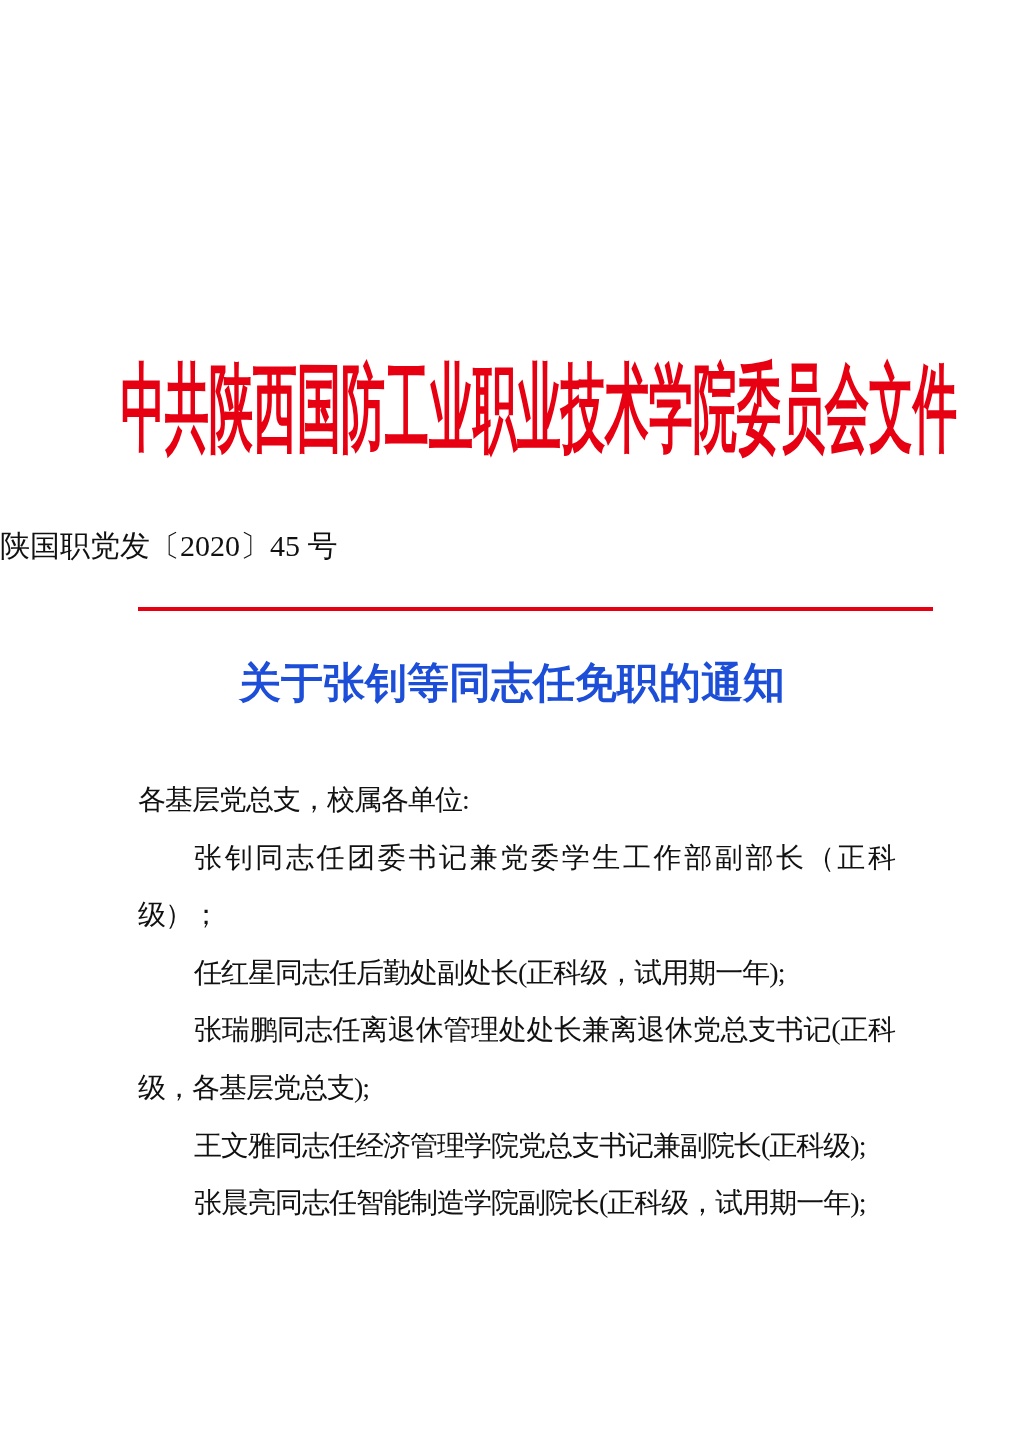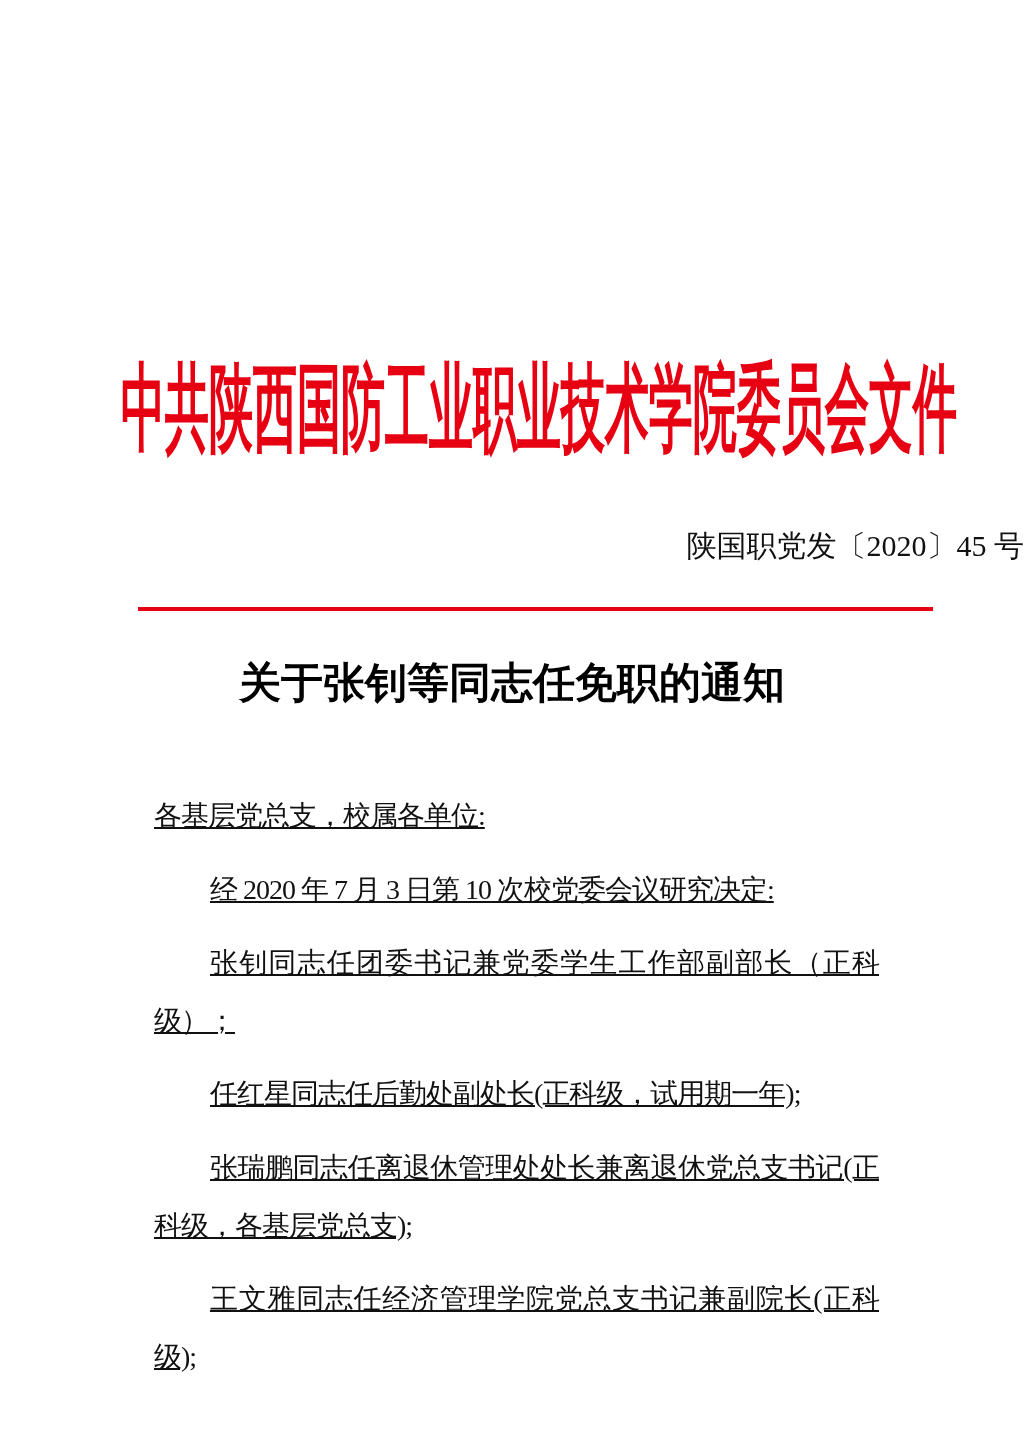--- a/index.html
+++ b/index.html
@@ -37,21 +37,21 @@
     transform: scaleY(2.18);
     transform-origin: top center;
   }
 
   
   .doc-number {
     position: absolute;
     top: 527px;
     left: 0;
     width: 100%;
-    text-align: right;
+    text-align: left;
     font-size: 30px;
     line-height: 38px;
     color: var(--ink);
     white-space: nowrap;
   }
 
   
   .red-rule {
     position: absolute;
     top: 607px;
@@ -64,56 +64,56 @@
   
   .doc-title {
     position: absolute;
     top: 658px;
     left: 0;
     width: 100%;
     text-align: center;
     font-size: 42px;
     line-height: 50px;
     font-weight: 700;
-    color: #000000;
+    color: #1d4ed8;
     white-space: nowrap;
   }
 
   
   .body-block {
     position: absolute;
     top: 771px;
     left: 138px;
     width: 757px;
     font-size: 28px;
     line-height: 57.6px;
     letter-spacing: -1px;
     text-align: justify;
     color: var(--ink);
   }
-  .body-block p { margin: 16px; text-decoration: underline; }
+  .body-block p { margin: 0; }
   .body-block p.indent { text-indent: 56px; }
 </style>
 </head>
 <body>
 
 <div class="page">
 
   <div class="letterhead">
     <span class="stretch">中共陕西国防工业职业技术学院委员会文件</span>
   </div>
 
   <div class="doc-number">陕国职党发〔2020〕45 号</div>
 
   <div class="red-rule"></div>
 
   <div class="doc-title">关于张钊等同志任免职的通知</div>
 
   <div class="body-block">
     <p>各基层党总支，校属各单位:</p>
-    <p class="indent">经 2020 年 7 月 3 日第 10 次校党委会议研究决定:</p>
     <p class="indent">张钊同志任团委书记兼党委学生工作部副部长（正科级）；</p>
     <p class="indent">任红星同志任后勤处副处长(正科级，试用期一年);</p>
     <p class="indent">张瑞鹏同志任离退休管理处处长兼离退休党总支书记(正科级，各基层党总支);</p>
     <p class="indent">王文雅同志任经济管理学院党总支书记兼副院长(正科级);</p>
+    <p class="indent">张晨亮同志任智能制造学院副院长(正科级，试用期一年);</p>
   </div>
 
 </div>
 
 </body></html>

